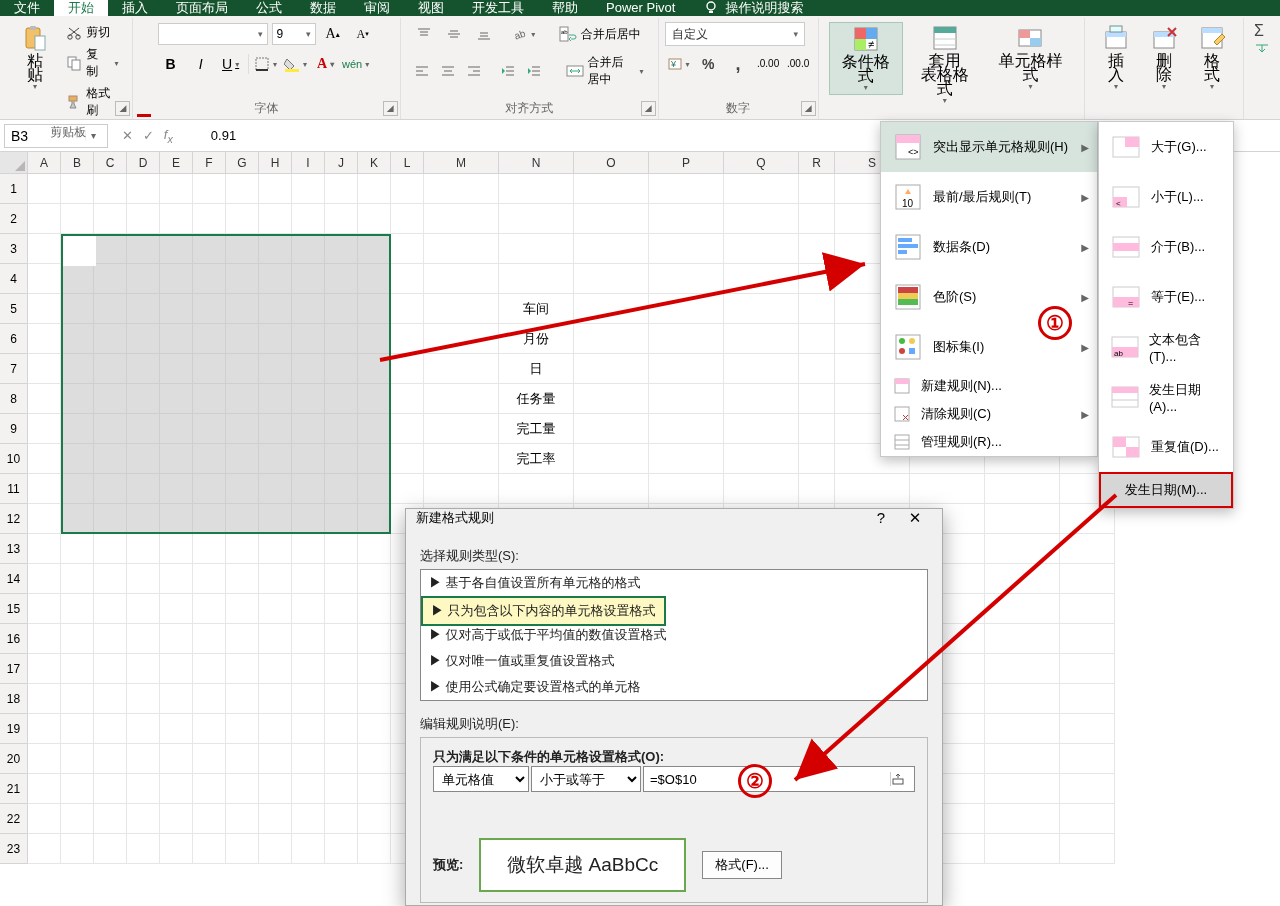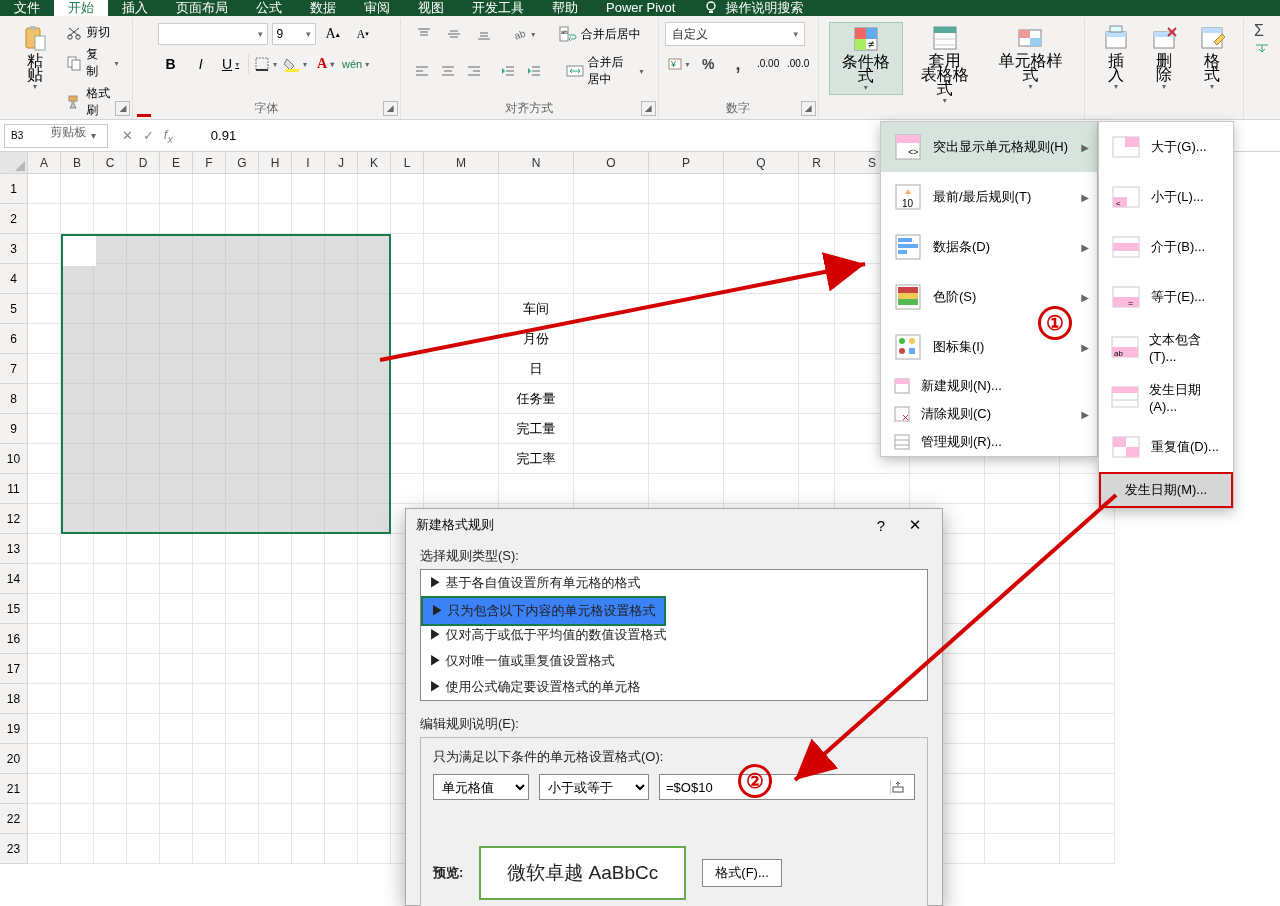--- a/index.html
+++ b/index.html
@@ -37,21 +37,21 @@
 .fontname-box { width: 110px; } .fontsize-box { width: 44px; }
 
 .numfmt-box { border: 1px solid #ccc; background: #fff; height: 24px; width: 140px; display: flex; align-items: center; padding: 0 6px; font-size: 12px; color:#888; justify-content: space-between; }
 
 
 svg { display: block; }
 
 
 .fbar { height: 32px; border-bottom: 1px solid #d4d4d4; display: flex; align-items: center; background: #fff; }
 .namebox { width: 104px; height: 24px; border: 1px solid #ccc; margin: 0 4px; display: flex; align-items: center; }
-.namebox input { border: none; width: 80px; padding: 0 6px; font-size: 10px; outline: none; }
+.namebox input { border: none; width: 80px; padding: 0 6px; font-size: 14px; outline: none; }
 .namebox .caret { width: 16px; text-align: center; color: #666; font-size: 10px; border-left: 1px solid #eee; }
 .fbar .fx-btns { display: flex; align-items: center; gap: 10px; padding: 0 10px; color: #888; }
 .fbar .fx-btns .fx { font-style: italic; }
 .fbar .formula-input { flex: 1; border: none; padding: 0 8px; font-size: 13px; height: 24px; outline: none; margin-left: 20px; }
 
 
 .grid-wrap { position: relative; height: 738px; overflow: hidden; }
 .colhdrs { display: flex; height: 22px; }
 .selall { width: 28px; height: 22px; border-right: 1px solid #d4d4d4; border-bottom: 1px solid #d4d4d4; background: #e6e6e6; position: relative; }
 .selall::after { content: ""; position: absolute; right: 2px; bottom: 2px; border: 5px solid transparent; border-right-color: #b7b7b7; border-bottom-color: #b7b7b7; }
@@ -72,28 +72,28 @@
 .menu .mi { display: flex; align-items: center; height: 50px; padding: 0 12px; gap: 10px; position: relative; }
 .menu .mi.small { height: 28px; }
 .menu .mi .mi-ic { width: 30px; height: 30px; display:flex; align-items:center; justify-content:center; }
 .menu .mi.small .mi-ic { width: 18px; height: 18px; }
 .menu .mi .arrow { position: absolute; right: 8px; font-size: 10px; color: #666; }
 .menu .mi.highlight { background: #d6e4dd; }
 .menu .mi.boxed { outline: 2px solid #d40000; outline-offset: -2px; background: #d6d6d6; }
 
 
 .dialog { position: absolute; left: 405px; top: 508px; width: 538px; height: 398px; background: #f0f0f0; border: 1px solid #aaa; box-shadow: 0 6px 20px rgba(0,0,0,0.35); }
-.dialog .titlebar { height: 32px; display: flex; align-items: center; padding: 0 10px; font-size: 13px; }
+.dialog .titlebar { height: 32px; display: flex; padding: 0 10px; font-size: 13px; }
 .dialog .titlebar .sp { flex: 1; }
 .dialog .titlebar .x, .dialog .titlebar .q { width: 34px; text-align: center; cursor: pointer; font-size: 15px; }
 .dialog .content { padding: 0 14px; font-size: 13px; color: #222; }
 .dialog .lab { margin: 6px 0 4px; }
 .dialog .listbox { border: 1px solid #888; background: #fff; }
 .dialog .listbox .li { padding: 4px 8px; }
-.dialog .listbox .li.sel { background: #3b82f6; }
+.dialog .listbox .li.sel { background: #fef9c3; }
 .dialog select { height: 26px; border: 1px solid #888; background: #fff; font-size: 13px; padding: 0 4px; }
 .dialog .refbox { height: 26px; border: 1px solid #888; background: #fff; display:flex; align-items:center; flex:1; }
 .dialog .refbox input { border:none; flex:1; padding: 0 6px; font-size: 13px; outline:none; }
 .dialog .refbox .refbtn { width:24px; text-align:center; border-left:1px solid #ccc; }
 .dialog .preview { display:inline-block; border: 2px solid #6aa84f; padding: 12px 26px; font-size:19px; background:#fff; }
 .dialog .btn { border: 1px solid #888; background: #fdfdfd; padding: 4px 12px; cursor: pointer; font-size: 13px; }
 
 
 .anno { position:absolute; pointer-events:none; }
 .circ { border: 3px solid #d40000; color: #d40000; border-radius: 50%; width: 34px; height: 34px; display:flex; align-items:center; justify-content:center; font-size: 20px; font-weight: bold; }
@@ -1256,22 +1256,22 @@
     <div class="listbox" id="ruletype-list">
         <div class="li">▶  基于各自值设置所有单元格的格式</div>
         <div class="li sel">▶  只为包含以下内容的单元格设置格式</div>
         <div class="li">▶  仅对排名靠前或靠后的数值设置格式</div>
         <div class="li">▶  仅对高于或低于平均值的数值设置格式</div>
         <div class="li">▶  仅对唯一值或重复值设置格式</div>
         <div class="li">▶  使用公式确定要设置格式的单元格</div>
       </div>
     <div class="lab" style="margin-top:14px">编辑规则说明(E):</div>
     <div style="border:1px solid #bbb;padding:10px 12px;background:#f0f0f0">
-      <div style="font-weight:normal;margin-bottom:8px">只为满足以下条件的单元格设置格式(O):</div>
-      <div class="hstack" style="gap:10px">
+      <div style="font-weight:bold;">只为满足以下条件的单元格设置格式(O):</div>
+      <div class="hstack" style="gap:2px">
         <select style="width:96px"><option>单元格值</option></select>
         <select style="width:110px"><option>小于或等于</option></select>
         <div class="refbox">
           <input value="=$O$10" style="">
           <span class="refbtn">
             <svg width="14" height="14">
                 <rect x="2" y="7" width="10" height="5" fill="none" stroke="#555"></rect>
                 <path d="M7 2v4M5 4l2-2 2 2" stroke="#555" fill="none"></path>
               </svg>
           </span>

